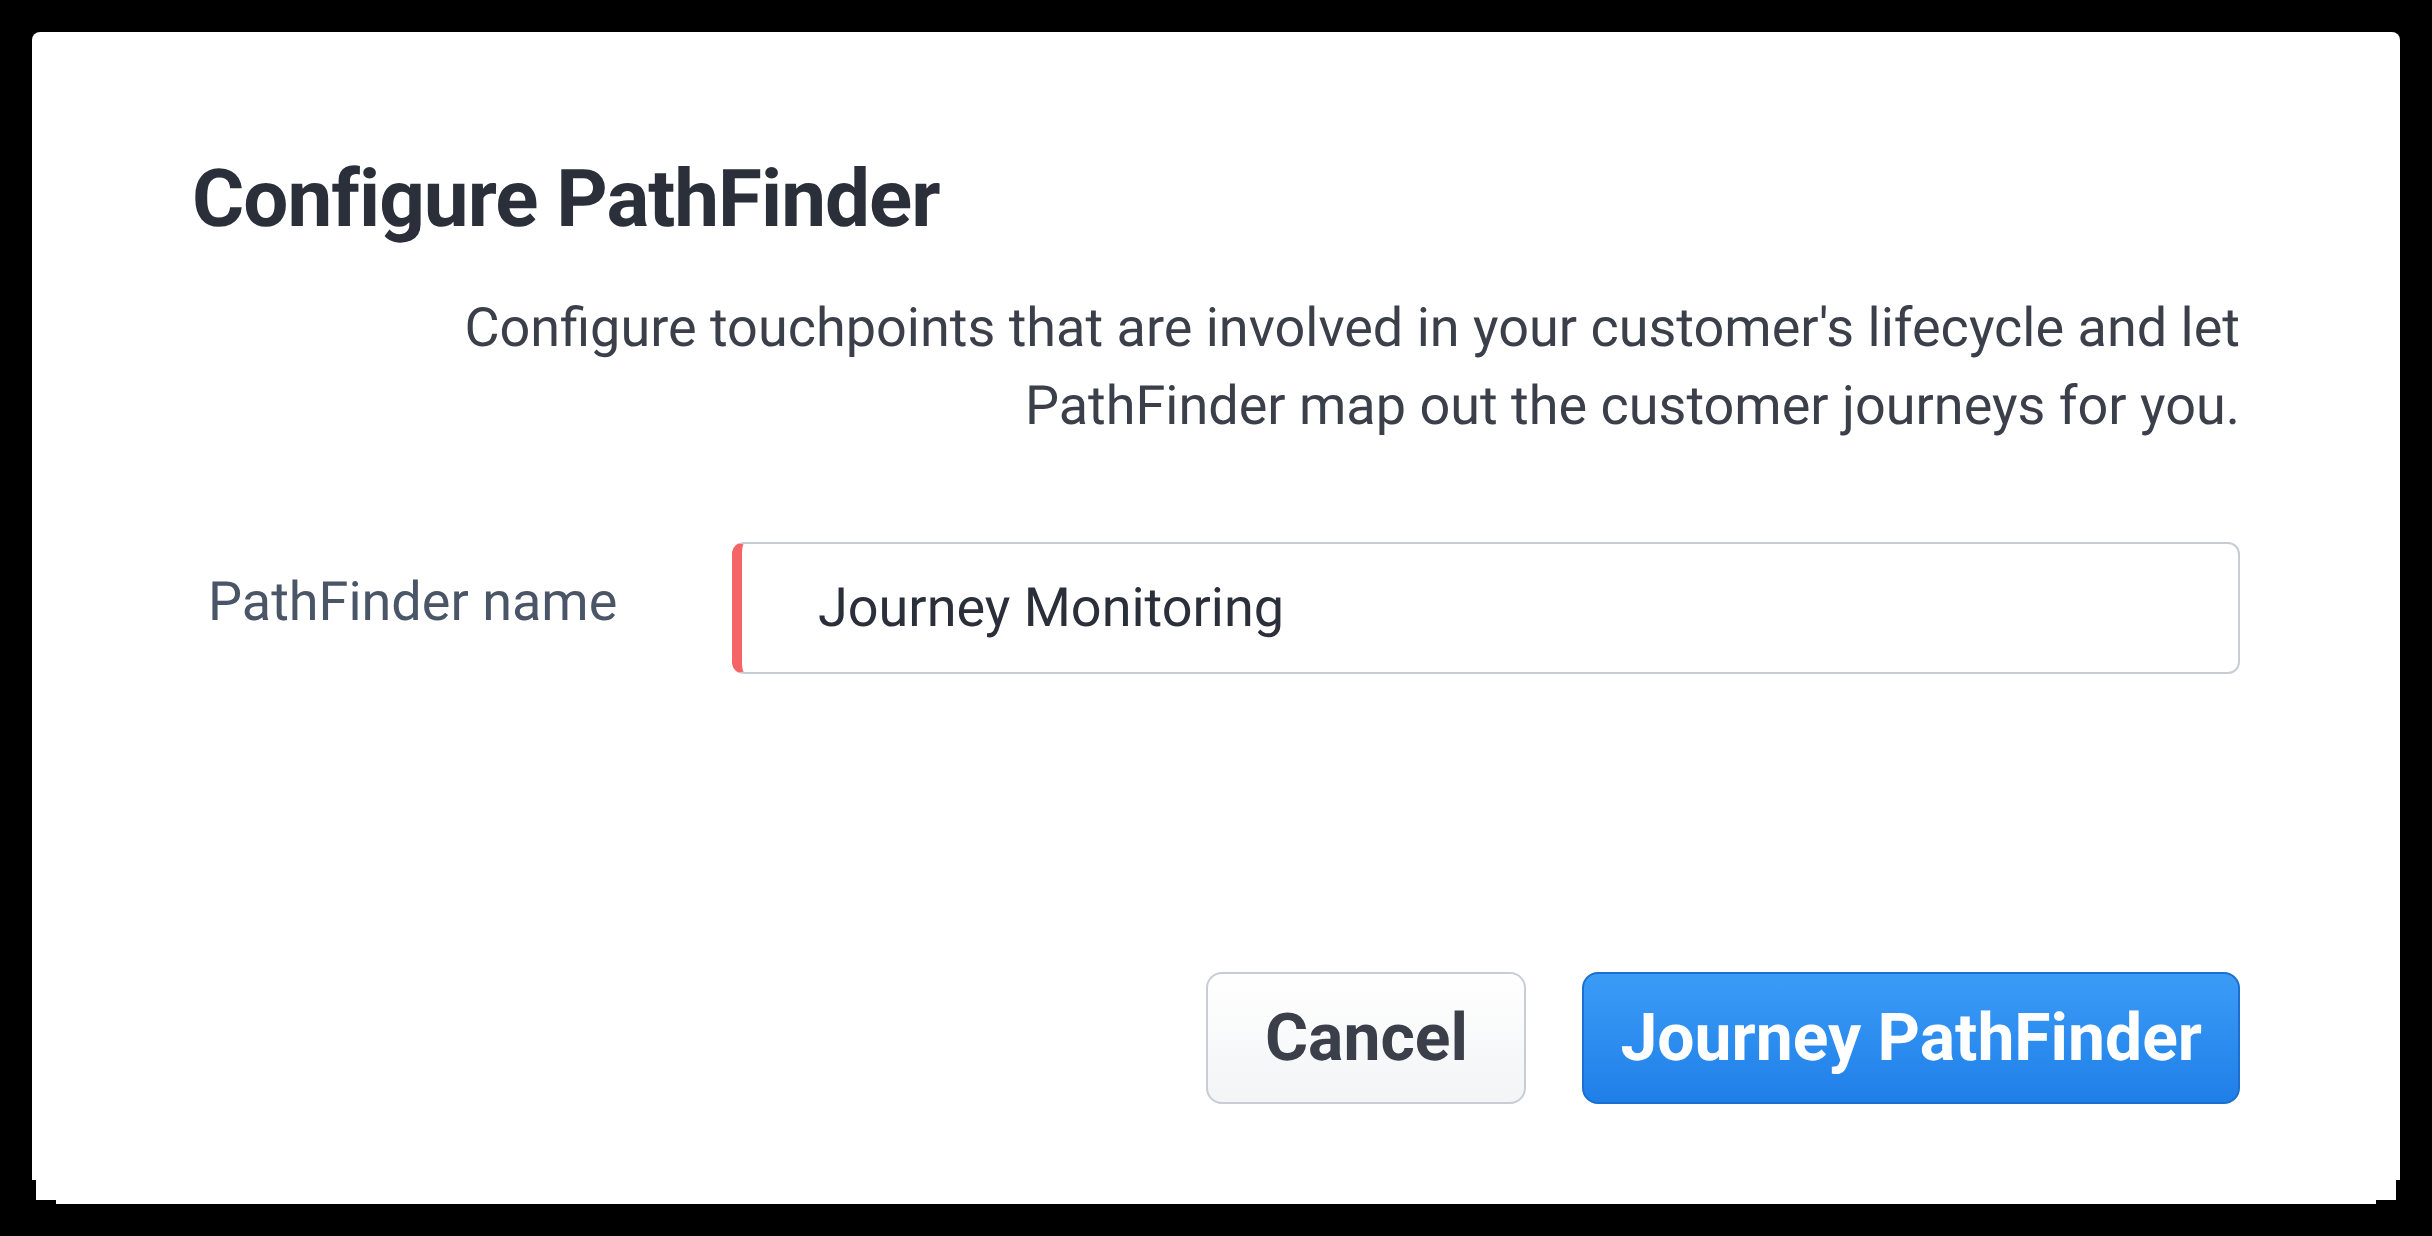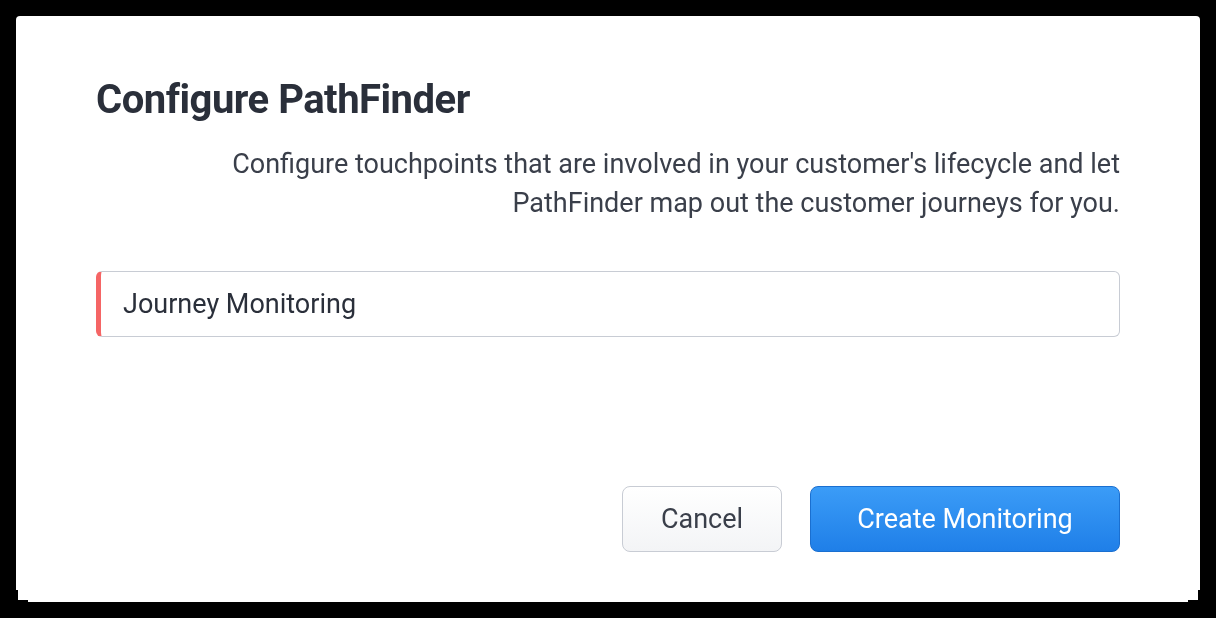--- a/index.html
+++ b/index.html
@@ -58,21 +58,21 @@
     .form-label.desc {
       text-align: left;
       padding-left: 68px;
     }
     .form-input {
       flex: 1;
       height: 66px;
       border: 1px solid #c8ccd4;
       border-left: 5px solid #f56565;
       border-radius: 6px;
-      padding: 0 22px;
+      padding: 0 38px;
       font-size: 27px;
       color: #2a2f3a;
       font-family: inherit;
       outline: none;
       background: #fff;
     }
     .form-textarea {
       flex: 1;
       height: 66px;
       border: 1px solid #c8ccd4;
@@ -108,25 +108,25 @@
     .button-row {
       display: flex;
       justify-content: flex-end;
       gap: 28px;
       margin-top: auto;
       padding-right: 0;
     }
     .btn {
       height: 66px;
       padding: 0 18px;
-      font-size: 27px;
+      font-size: 33px;
       border-radius: 8px;
       cursor: pointer;
       font-family: inherit;
-      font-weight: 400;
+      font-weight: 700;
       border: 1px solid transparent;
       display: inline-flex;
       align-items: center;
       justify-content: center;
     }
     .btn-cancel {
       background: linear-gradient(to bottom, #ffffff, #f3f4f6);
       border: 1px solid #c8ccd4;
       color: #3a3f4a;
       min-width: 160px;
@@ -149,24 +149,25 @@
     .cropmark.br { bottom: -2px; right: -2px; border-right-width: 4px; border-bottom-width: 4px;}
   </style>
 </head>
 <body>
 
 <div class="dialog">
   <h1 class="dialog-title">Configure PathFinder</h1>
   <p class="dialog-subtitle">Configure touchpoints that are involved in your customer's lifecycle and let PathFinder map out the customer journeys for you.</p>
 
   <div class="form-row">
+    <label class="form-label">PathFinder name</label>
     <input type="text" class="form-input" value="Journey Monitoring" style="">
   </div>
 
 
   <div class="button-row">
     <button class="btn btn-cancel">Cancel</button>
-    <button class="btn btn-primary">Create Monitoring</button>
+    <button class="btn btn-primary">Journey PathFinder</button>
   </div>
 
   <div class="cropmark bl"></div>
   <div class="cropmark br"></div>
 </div>
 
 </body></html>

